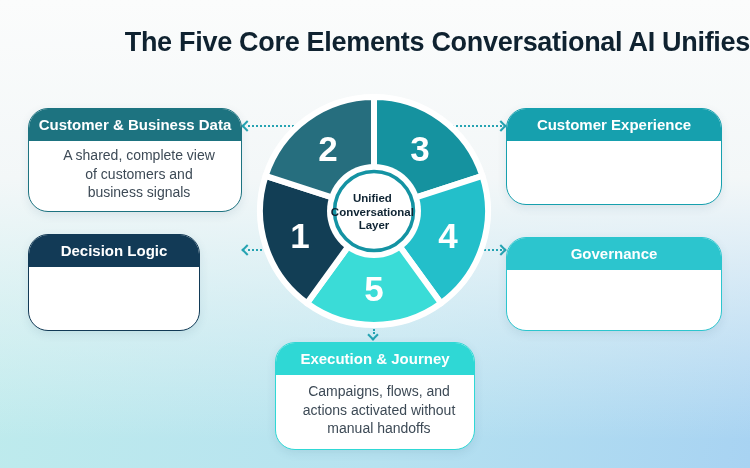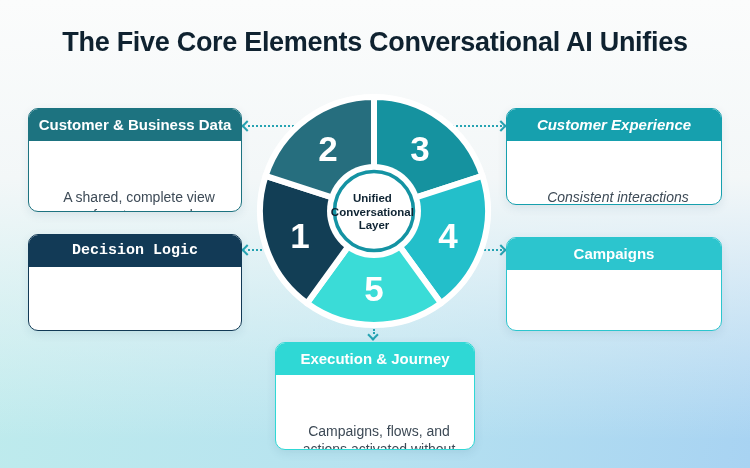--- a/index.html
+++ b/index.html
@@ -7,21 +7,21 @@
   body { font-family:"Liberation Sans", sans-serif; }
 
   .stage {
     position:relative; width:750px; height:468px; overflow:hidden;
     background-image:
       linear-gradient(to bottom, #fbfcfc 0%, #f3f7f8 38%, rgba(246,250,251,0) 94%),
       linear-gradient(100deg, #bfecec 0%, #b6e2f0 55%, #a8d3f2 100%);
   }
 
   .title {
-    position:absolute; left:0; right:0; top:27px; text-align:center;
+    position:absolute; left:0; right:0; top:27px; text-align:right;
     font-size:27px; font-weight:bold; color:#0f2230; letter-spacing:-0.3px;
   }
 
   
   .dash-h { position:absolute; height:0; border-top:2px dotted var(--conn); z-index:1; }
   .dash-v { position:absolute; width:0;  border-left:2px dotted var(--conn); z-index:1; }
   .chev { position:absolute; width:8px; height:8px; border:0 solid var(--conn); z-index:1; }
   .chev-left  { border-left-width:2px;  border-top-width:2px;    transform:rotate(-45deg); }
   .chev-right { border-right-width:2px; border-top-width:2px;    transform:rotate(45deg); }
   .chev-down  { border-right-width:2px; border-bottom-width:2px; transform:rotate(45deg); }
@@ -41,37 +41,36 @@
   .wheel { position:absolute; left:254px; top:91px; z-index:2; }
   .seg { stroke:#ffffff; stroke-width:6; stroke-linejoin:round; }
   .seg-num { font-family:"Liberation Sans", sans-serif; font-weight:bold; font-size:35px; fill:#ffffff; text-anchor:middle; }
   .hub-halo { fill:#ffffff; }
   .hub-ring { fill:#ffffff; stroke-width:3.5; }
   .hub-text { font-family:"Liberation Sans", sans-serif; font-weight:bold; font-size:11.5px; fill:#0f2433; text-anchor:middle; }
 
   
   .card {
     position:absolute; z-index:3; background:#ffffff;
-    border:1.5px solid var(--accent); border-radius:10px; overflow:hidden;
+    border:1.5px solid var(--accent); border-radius:20px; overflow:hidden;
     display:flex; flex-direction:column;
     box-shadow:0 3px 10px rgba(30,80,110,0.10);
-    gap:43px;
   }
   .card-header {
     background:var(--accent); color:#ffffff; font-weight:bold; font-size:15px;
     text-align:center; padding:7px 4px 8px; flex:0 0 auto;
   }
   .card-body {
     flex:1; display:flex; align-items:center; justify-content:center;
     text-align:center; color:#3d4a56; font-size:14px; line-height:1.32;
     padding:4px 8px 8px; white-space:pre-line;margin-left:8px;
   }
   .card-cbd { left:28px;  top:108px; width:214px; height:104px; }
-  .card-ce  { left:506px; top:108px; width:216px; height:97px;font-style:italic;  }
-  .card-dl  { left:28px;  top:234px; width:214px; height:97px;font-family:Liberation Mono, monospace;  }
+  .card-ce  { left:506px; top:108px; width:216px; height:97px;  }
+  .card-dl  { left:28px;  top:234px; width:172px; height:97px;  }
   .card-gov { left:506px; top:237px; width:216px; height:94px;  }
   .card-ej  { left:275px; top:342px; width:200px; height:108px;  }
 </style>
 </head>
 <body>
 
 <div class="stage" style="--conn: #25a3b2;">
 
   <h1 class="title">The Five Core Elements Conversational AI Unifies</h1>
 
@@ -114,31 +113,28 @@
 
   <div class="card card-cbd" style="--accent: #1d7380;">
     <div class="card-header">Customer &amp; Business Data</div>
     <div class="card-body">A shared, complete view
 of customers and
 business signals</div>
   </div>
 
   <div class="card card-ce" style="--accent: #16a0ae;">
     <div class="card-header">Customer Experience</div>
-    <div class="card-body">Consistent interactions
-across channels &amp;
-touchpoints</div>
   </div>
 
   <div class="card card-dl" style="--accent: #123a56;">
     <div class="card-header">Decision Logic</div>
   </div>
 
   <div class="card card-gov" style="--accent: #2cc5ce;">
-    <div class="card-header">Campaigns</div>
+    <div class="card-header">Governance</div>
   </div>
 
   <div class="card card-ej" style="--accent: #2fd8d5;">
     <div class="card-header">Execution &amp; Journey</div>
     <div class="card-body">Campaigns, flows, and
 actions activated without
 manual handoffs</div>
   </div>
 
 </div>

